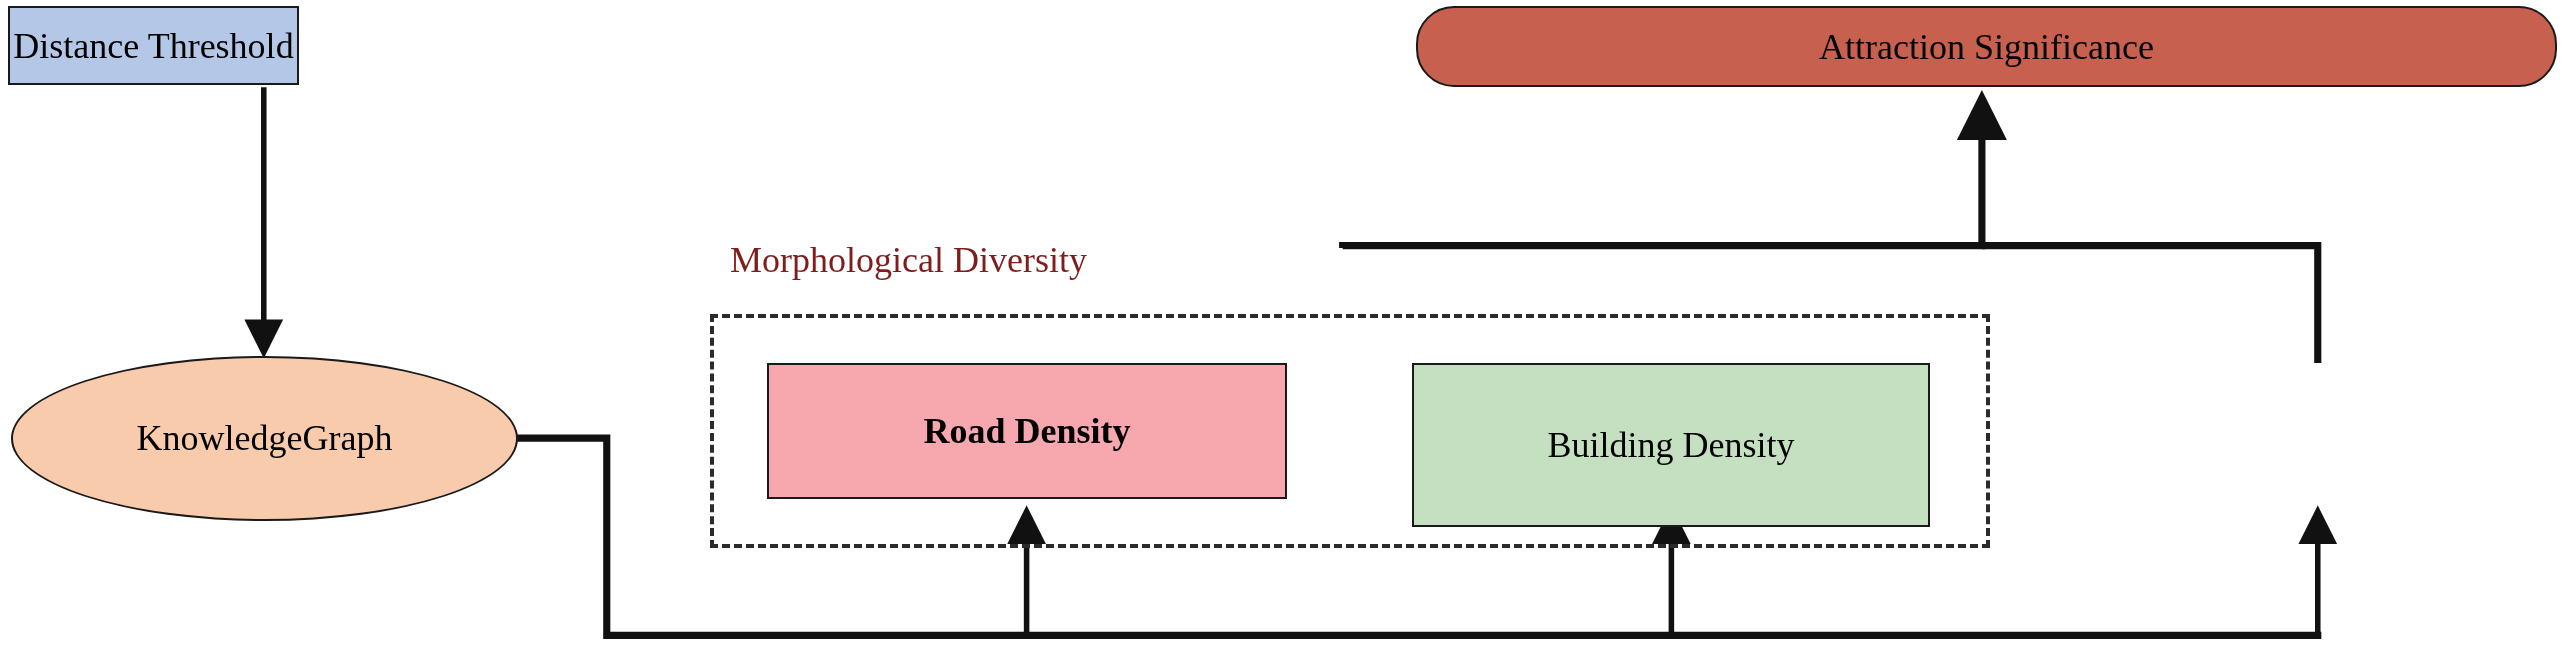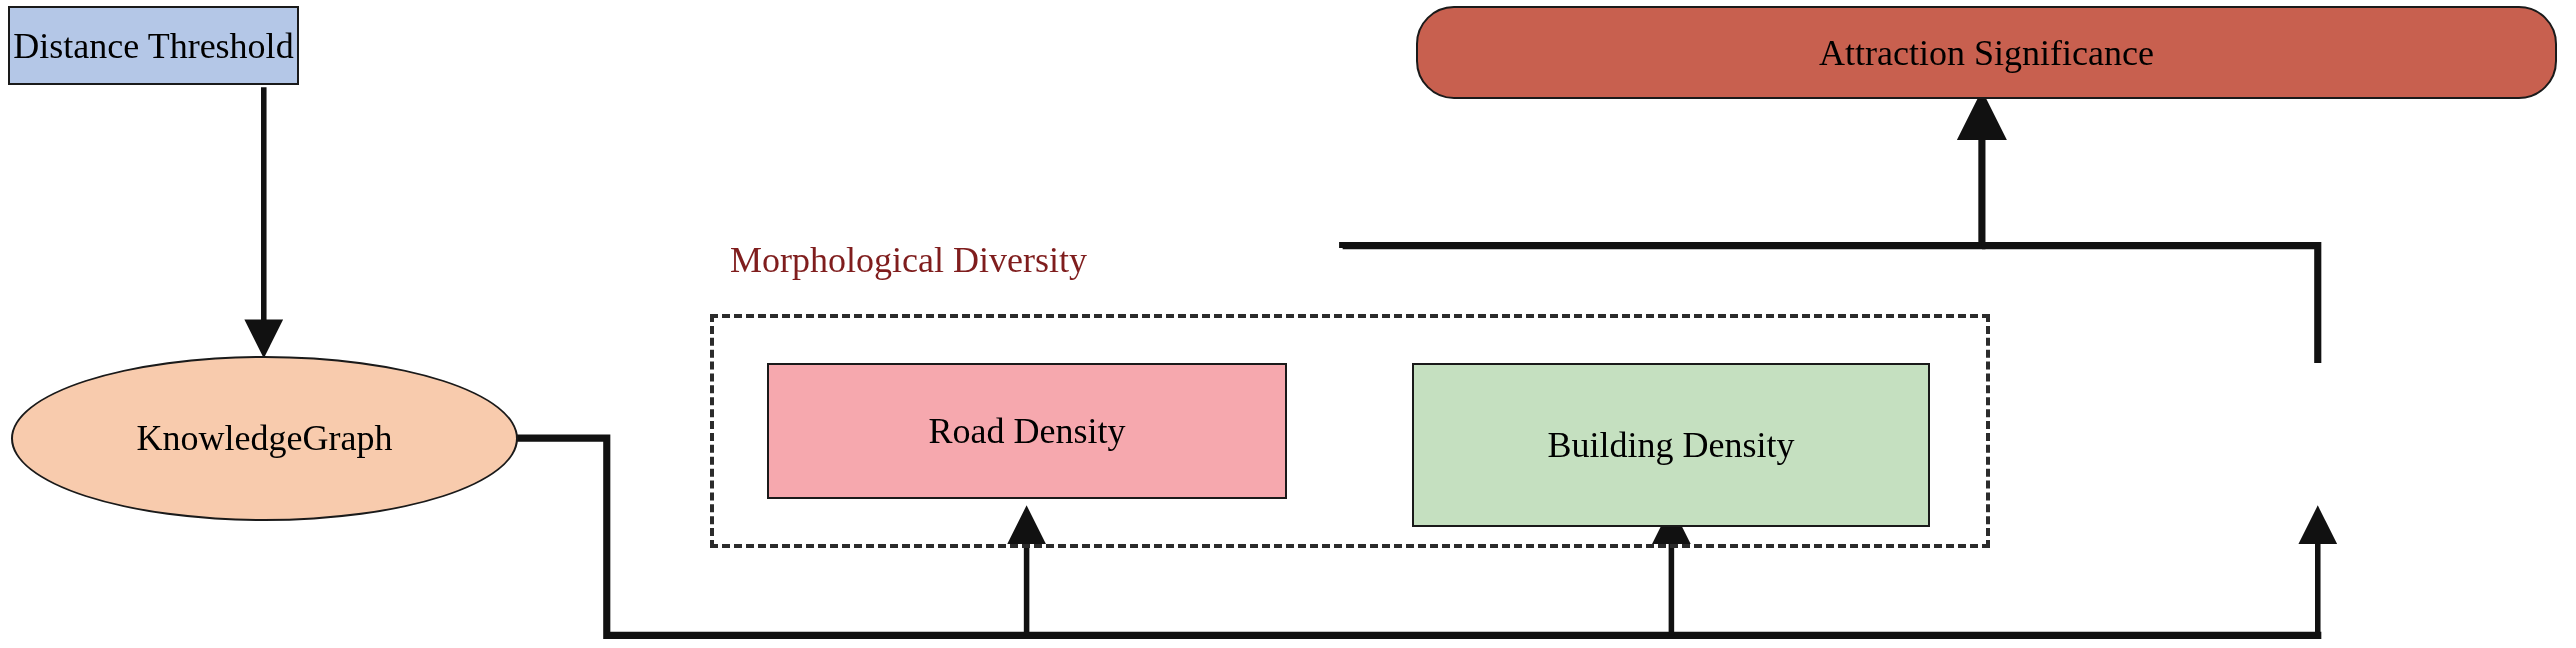--- a/index.html
+++ b/index.html
@@ -86,20 +86,21 @@
   }
 
   
   #node-road-density {
     left: 767px;
     top: 363px;
     width: 520px;
     height: 136px;
     background: #f6a8ae;
     font-size: 36px;
+    font-weight: bold;
   }
   #node-building-density {
     left: 1412px;
     top: 363px;
     width: 518px;
     height: 164px;
     background: #c5e0c0;
     font-size: 36px;
   }
   #node-function-diversity {
@@ -109,21 +110,21 @@
     height: 136px;
     background: #bde4f8;
     font-size: 36px;
   }
 
   
   #node-attraction-significance {
     left: 1416px;
     top: 6.3px;
     width: 1141px;
-    height: 93px;
+    height: 81px;
     background: #c8604f;
     border-radius: 38px;
     font-size: 36px;
   }
 </style>
 </head>
 <body>
 
 <div id="stage">
 

